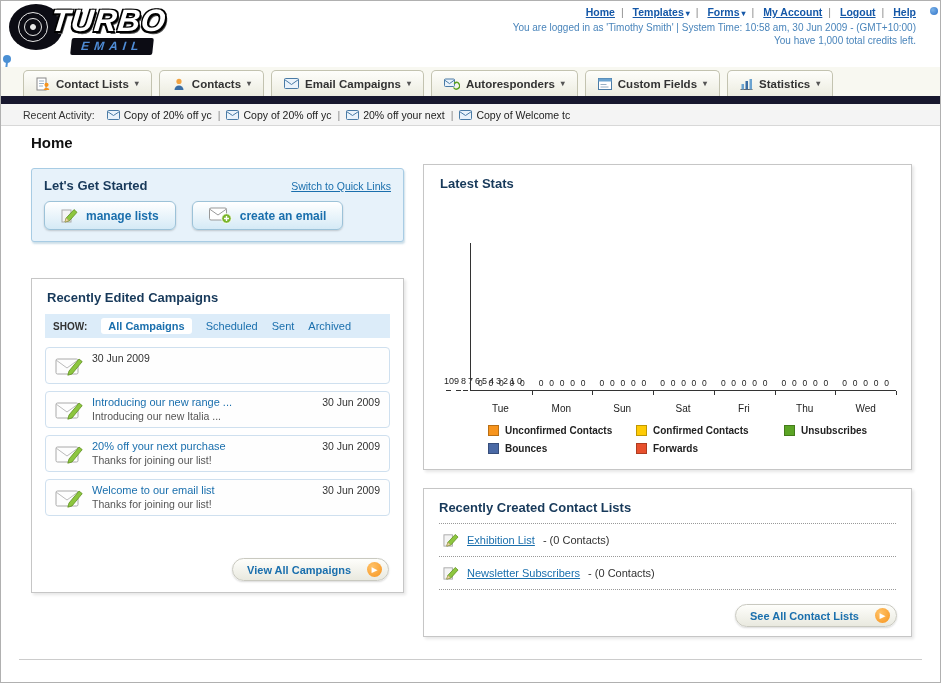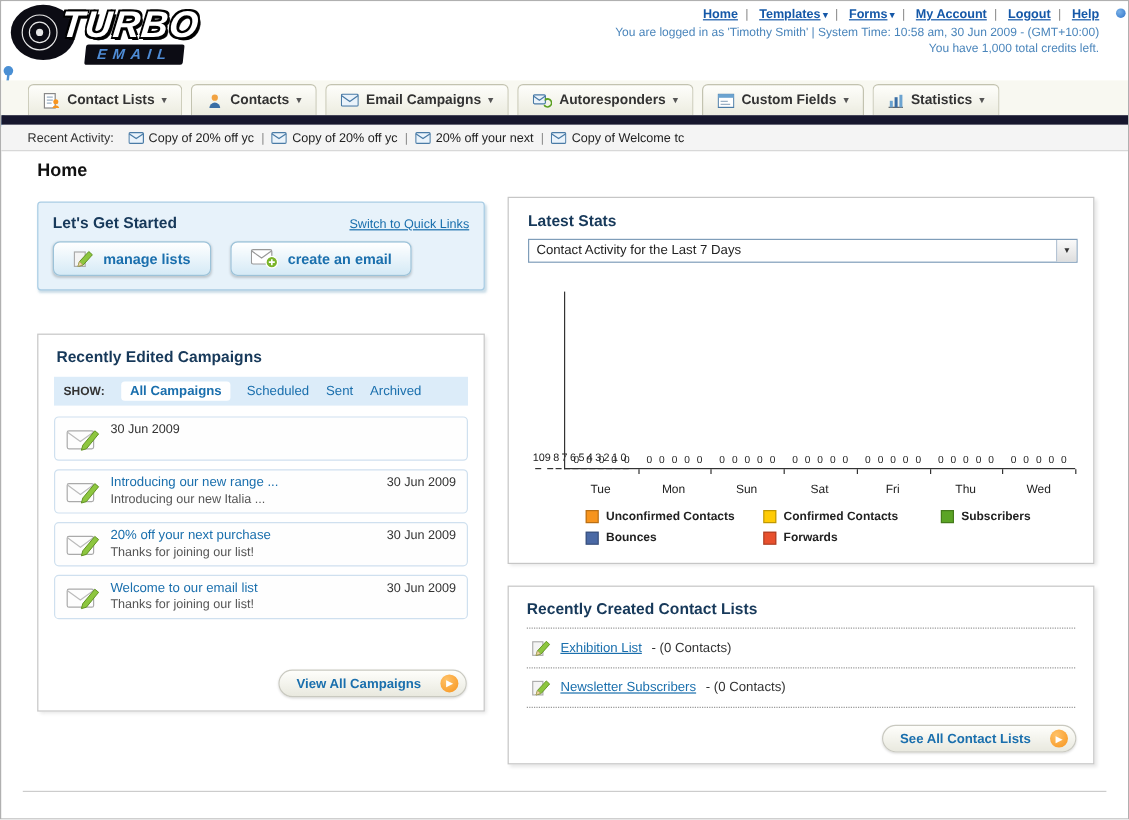--- a/index.html
+++ b/index.html
@@ -336,24 +336,20 @@
       </div>
     </div>
     <button class="pill-btn">
       <span>View All Campaigns</span>
       <span class="arrow-circle">▶</span>
     </button>
   </div>
 
   <div class="panel stats-panel">
     <div class="panel-title">Latest Stats</div>
-    <div class="stats-select">
-      <span>Contact Activity for the Last 7 Days</span>
-      <span class="select-arrow">▼</span>
-    </div>
     <div class="chart-wrap">
       <div class="chart-row">
         <div class="y-axis">
             <span class="y-label">10</span>
             <span class="y-label">9</span>
             <span class="y-label">8</span>
             <span class="y-label">7</span>
             <span class="y-label">6</span>
             <span class="y-label">5</span>
             <span class="y-label">4</span>
@@ -442,21 +438,21 @@
         <div class="legend-item">
           <span class="legend-swatch" style="background: rgb(247, 148, 29);"></span>
           <span class="legend-label">Unconfirmed Contacts</span>
         </div>
         <div class="legend-item">
           <span class="legend-swatch" style="background: rgb(255, 203, 5);"></span>
           <span class="legend-label">Confirmed Contacts</span>
         </div>
         <div class="legend-item">
           <span class="legend-swatch" style="background: rgb(91, 164, 37);"></span>
-          <span class="legend-label">Subscribers</span>
+          <span class="legend-label">Unsubscribes</span>
         </div>
         <div class="legend-item">
           <span class="legend-swatch" style="background: rgb(74, 105, 165);"></span>
           <span class="legend-label">Bounces</span>
         </div>
         <div class="legend-item">
           <span class="legend-swatch" style="background: rgb(232, 80, 45);"></span>
           <span class="legend-label">Forwards</span>
         </div>
       </div>

